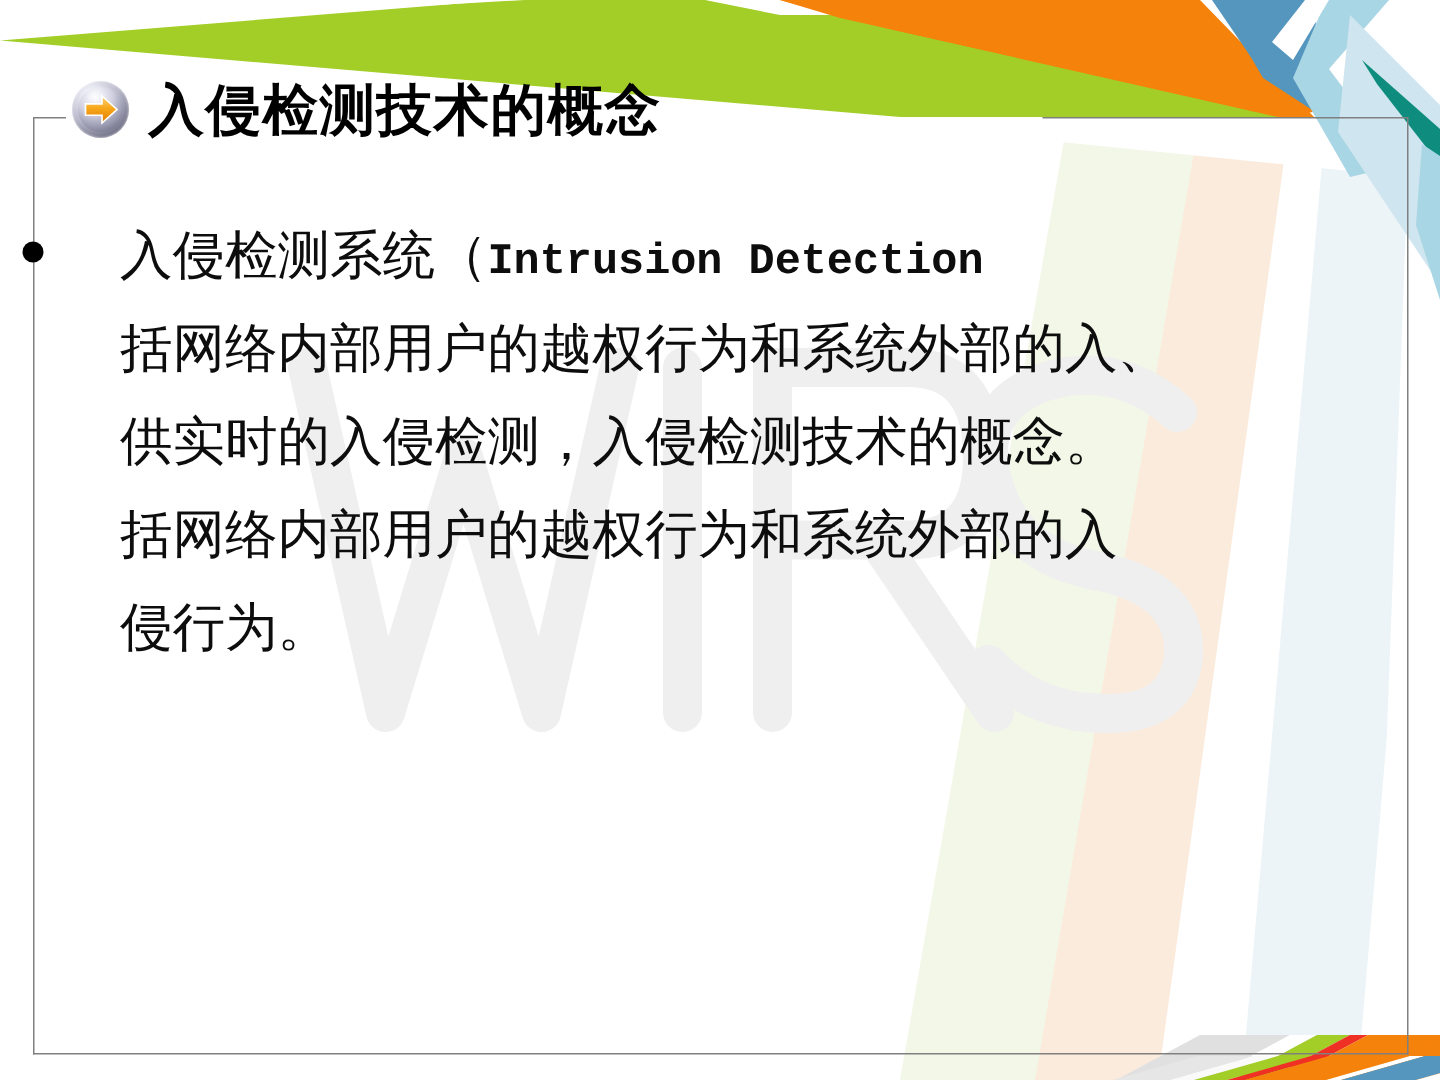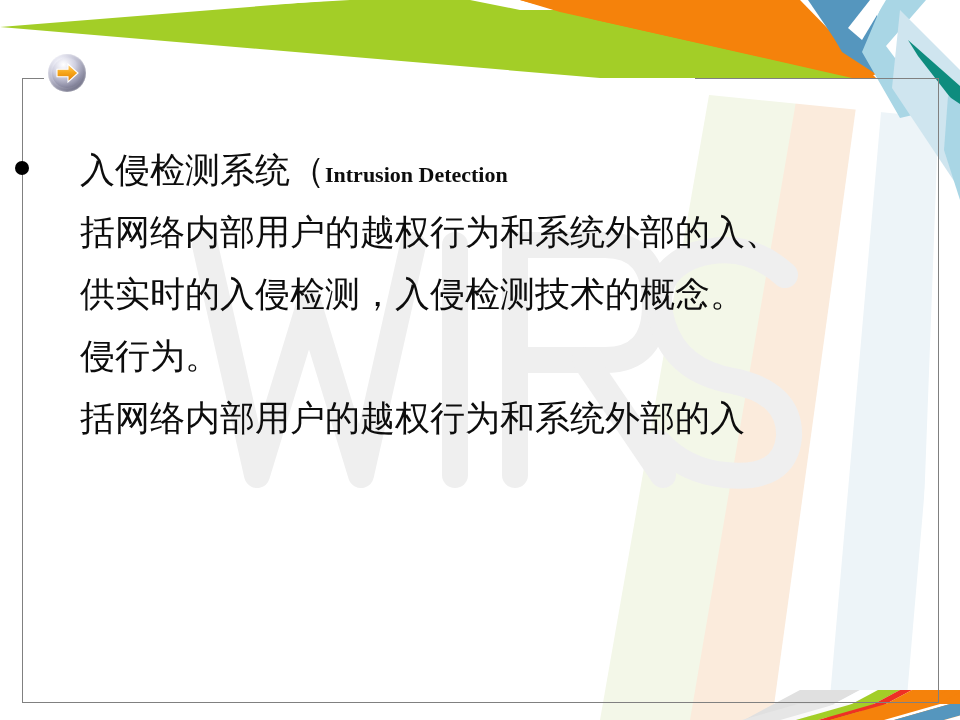--- a/index.html
+++ b/index.html
@@ -138,23 +138,23 @@
   }
   .body-line {
     font-size: 35px;
     color: #0d0d0d;
     line-height: 62px;
     height: 62px;
     white-space: nowrap;
     font-family: "Liberation Serif", serif;
   }
   .body-line .en {
-    font-family: Liberation Serif, serif;
+    font-family: Liberation Mono, monospace;
     font-weight: bold;
-    font-size: 22px;
+    font-size: 29px;
   }
 </style>
 </head>
 <body>
 
 <div id="slide">
 
   <svg class="deco" viewBox="0 0 960 720" preserveAspectRatio="none">
 
     <polygon points="712,78 830,78 700,720 600,720" fill="#F3F7E8"></polygon>
@@ -241,23 +241,24 @@
         <defs>
           <linearGradient id="argrad" x1="0" y1="0" x2="0" y2="1">
             <stop offset="0%" stop-color="#FFD27A"></stop>
             <stop offset="45%" stop-color="#F7A81B"></stop>
             <stop offset="100%" stop-color="#E07B00"></stop>
           </linearGradient>
         </defs>
         <path d="M9 15.2 L20 15.2 L20 10 L30 19 L20 28 L20 22.8 L9 22.8 Z" fill="url(#argrad)" stroke="#FFFFFF" stroke-width="1.1"></path>
       </svg>
     </div>
+    <div class="title-text">入侵检测技术的概念</div>
   </div>
 
   <div class="body-wrap">
     <div class="body-line"><span>入侵检测系统（</span><span class="en">Intrusion Detection</span></div>
     <div class="body-line"><span>括网络内部用户的越权行为和系统外部的入、</span></div>
     <div class="body-line"><span>供实时的入侵检测，入侵检测技术的概念。</span></div>
+    <div class="body-line"><span>括网络内部用户的越权行为和系统外部的入</span></div>
     <div class="body-line"><span>侵行为。</span></div>
-    <div class="body-line"><span>括网络内部用户的越权行为和系统外部的入</span></div>
   </div>
 
 </div>
 
 </body></html>

